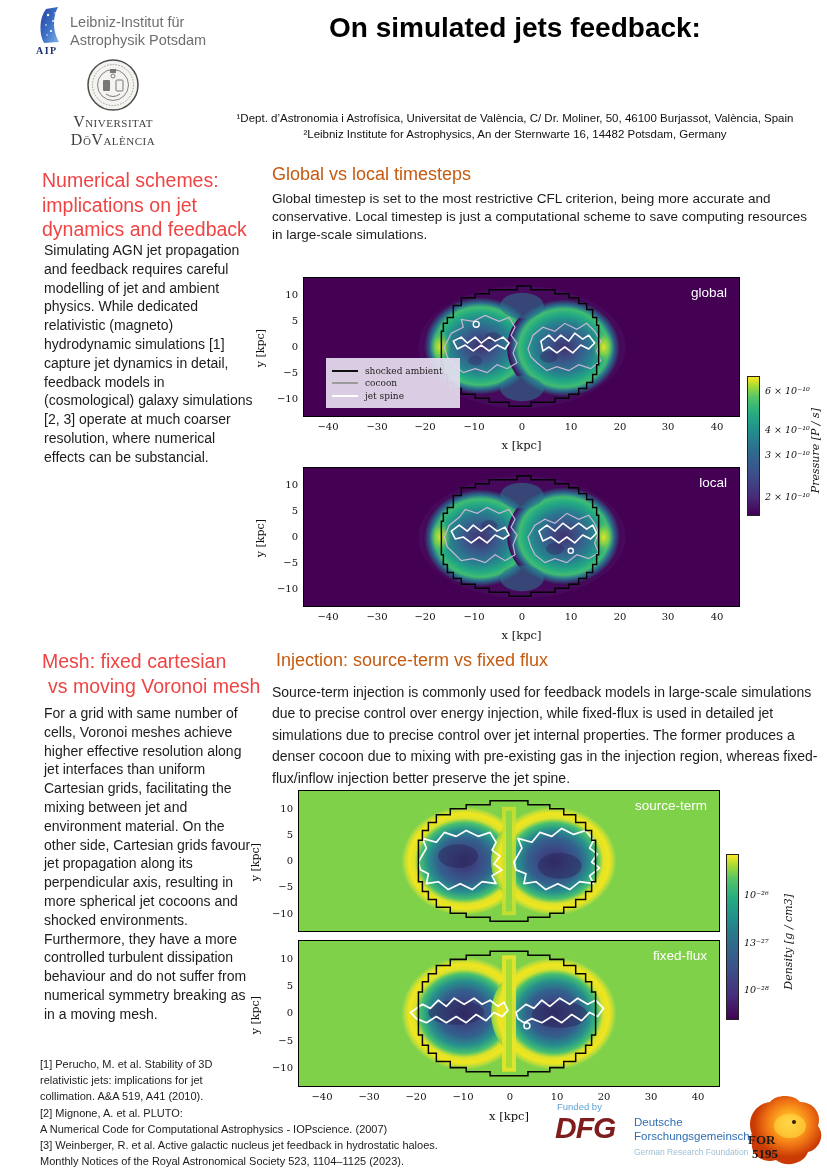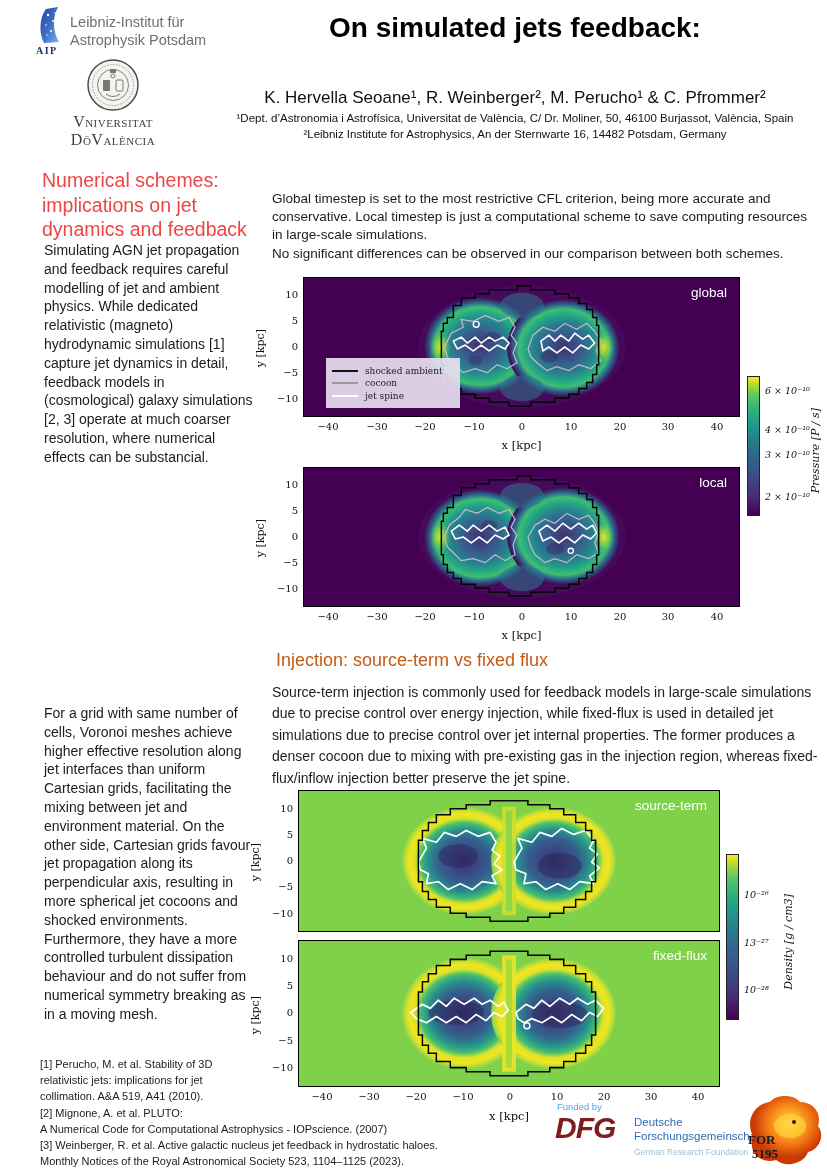--- a/index.html
+++ b/index.html
@@ -128,45 +128,48 @@
     <path d="M24,11 h6 v4 h-6 z" fill="#777"></path>
     <circle cx="27" cy="18" r="2" fill="none" stroke="#777"></circle>
     <rect x="17" y="22" width="7" height="11" rx="1" fill="#777"></rect>
     <rect x="30" y="22" width="7" height="11" rx="1" fill="none" stroke="#777" stroke-width="1"></rect>
     <path d="M20,36 q7,5 14,0" fill="none" stroke="#777" stroke-width="1"></path>
   </svg>
   <div class="uv-wordmark" style="top:113px">Vniversitat</div>
   <div class="uv-wordmark" style="top:131px">DöValència</div>
 
   <div class="title-line" style="top:12px">On simulated jets feedback:</div>
-  <div class="authors" style="top:88px">K. Hervella Seoane¹, R. Weinberger², M. Perucho¹ &amp; C. Pfrommer²</div>
   <div class="affil" style="top:112px">¹Dept. d’Astronomia i Astrofísica, Universitat de València, C/ Dr. Moliner, 50, 46100 Burjassot, València, Spain</div>
   <div class="affil" style="top:128px">²Leibniz Institute for Astrophysics, An der Sternwarte 16, 14482 Potsdam, Germany</div>
 
   <div class="heading" style="left:42px;top:168px">
     <div>Numerical schemes:</div>
     <div>implications on jet</div>
     <div>dynamics and feedback</div>
   </div>
   <div class="body-left" style="top:241px">Simulating AGN jet propagation and feedback requires careful modelling of jet and ambient physics. While dedicated relativistic (magneto) hydrodynamic simulations [1] capture jet dynamics in detail, feedback models in (cosmological) galaxy simulations [2, 3] operate at much coarser resolution, where numerical effects can be substancial.</div>
 
+  <div class="heading" style="left:42px;top:649px">
+    <div>Mesh: fixed cartesian</div>
+    <div style="padding-left:6px">vs moving Voronoi mesh</div>
+  </div>
   <div class="body-left" style="top:704px">For a grid with same number of cells, Voronoi meshes achieve higher effective resolution along jet interfaces than uniform Cartesian grids, facilitating the mixing between jet and environment material. On the other side, Cartesian grids favour jet propagation along its perpendicular axis, resulting in more spherical jet cocoons and shocked environments. Furthermore, they have a more controlled turbulent dissipation behaviour and do not suffer from numerical symmetry breaking as in a moving mesh.</div>
 
   <div class="refs" style="top:1056px">
     <div>[1] Perucho, M. et al. Stability of 3D</div>
     <div>relativistic jets: implications for jet</div>
     <div>collimation. A&amp;A 519, A41 (2010).</div>
     <div>[2] Mignone, A. et al. PLUTO:</div>
     <div>A Numerical Code for Computational Astrophysics - IOPscience. (2007)</div>
     <div>[3] Weinberger, R. et al. Active galactic nucleus jet feedback in hydrostatic haloes.</div>
     <div>Monthly Notices of the Royal Astronomical Society 523, 1104–1125 (2023).</div>
   </div>
 
+  <div class="heading-sm" style="left:272px;top:164px">Global vs local timesteps</div>
   <div class="body-right" style="top:190px">Global timestep is set to the most restrictive CFL criterion, being more accurate and conservative. Local timestep is just a computational scheme to save computing resources in large-scale simulations.</div>
-  <div class="body-right" style="top:245px">No significant differences can be observed in our comparison between both schemes.</div>
 
   <div class="panel" style="left:303px;top:277px;width:437px;height:140px">
     <svg viewBox="0 0 437 140" preserveAspectRatio="none">
       <rect width="437" height="140" fill="#440154"></rect>
       <ellipse cx="219" cy="70" rx="104" ry="62" fill="#4a1162" opacity="0.55"></ellipse>
       <ellipse cx="177" cy="69" rx="57" ry="50" fill="url(#gradP)"></ellipse>
       <ellipse cx="261" cy="71" rx="57" ry="50" fill="url(#gradP)"></ellipse>
       <ellipse cx="219" cy="28" rx="22" ry="13" fill="#2a788e" opacity="0.55"></ellipse>
       <ellipse cx="219" cy="112" rx="22" ry="13" fill="#2a788e" opacity="0.55"></ellipse>
       <ellipse cx="137" cy="70" rx="11" ry="17" fill="url(#gradHot)"></ellipse>

